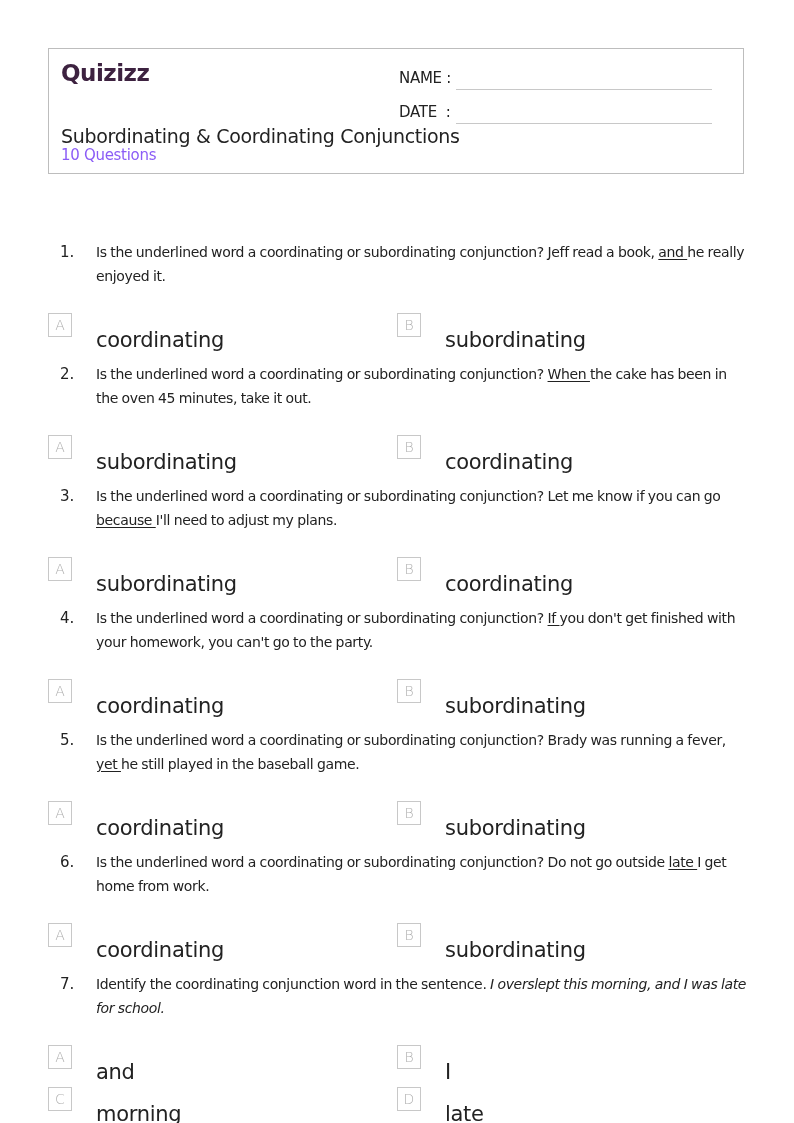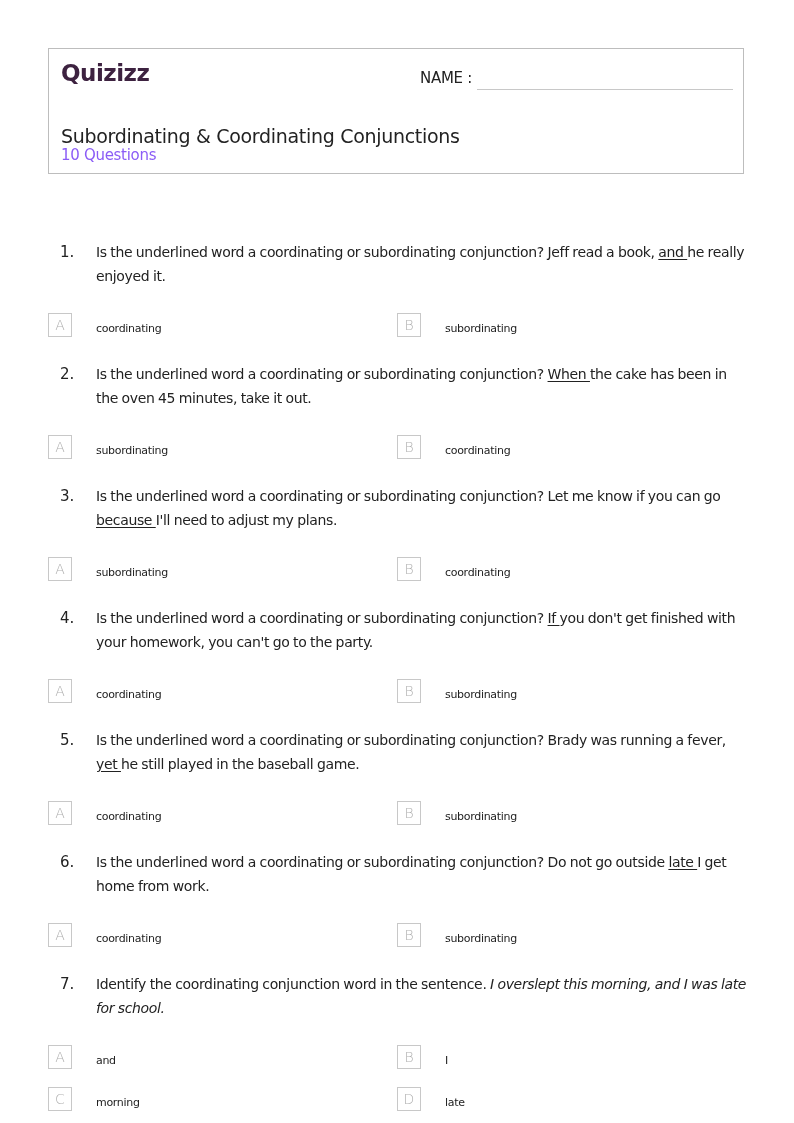--- a/index.html
+++ b/index.html
@@ -48,21 +48,21 @@
     .worksheet-subtitle {
       position: absolute;
       left: 12px;
       top: 97px;
       font-size: 15px;
       color: #8b5cf6;
       letter-spacing: -0.3px;
     }
     .fields {
       position: absolute;
-      left: 371px;
+      left: 350px;
       top: 18px;
       width: 313px;
     }
     .field-row {
       position: relative;
       height: 34px;
     }
     .field-label {
       position: absolute;
       left: 0;
@@ -123,41 +123,45 @@
       border: 1px solid #c8c8c8;
       text-align: center;
       line-height: 22px;
       font-size: 14px;
       color: #b0b0b0;
       font-weight: 300;
     }
     .opt-text {
       position: absolute;
       left: 48px;
-      top: 4px;
-      font-size: 11px;
+      top: 15px;
+      font-size: 21px;
       line-height: 24px;
       color: #222;
       white-space: nowrap;
       letter-spacing: -0.3px;
     }
   </style>
 </head>
 <body>
 
 <div class="header-box">
   <div class="logo">Quizizz</div>
   <div class="worksheet-title">Subordinating &amp; Coordinating Conjunctions</div>
   <div class="worksheet-subtitle">10 Questions</div>
 
   <div class="fields">
     <div class="field-row">
       <span class="field-label">NAME :</span>
       <div class="field-line"></div>
     </div>
+    <div class="field-row">
+      <span class="field-label" style="white-space:pre">DATE  :</span>
+      <div class="field-line"></div>
+    </div>
   </div>
 </div>
 
 <div class="question" style="top:240px;">
   <span class="q-num">1.</span>
   <div class="q-text"><span>Is the underlined word a coordinating or subordinating conjunction? Jeff read a book, </span><u>and </u><span>he really enjoyed it.</span></div>
 </div>
 <div class="option" style="left:48px; top:313px;">
   <div class="opt-box">A</div>
   <span class="opt-text">coordinating</span>

